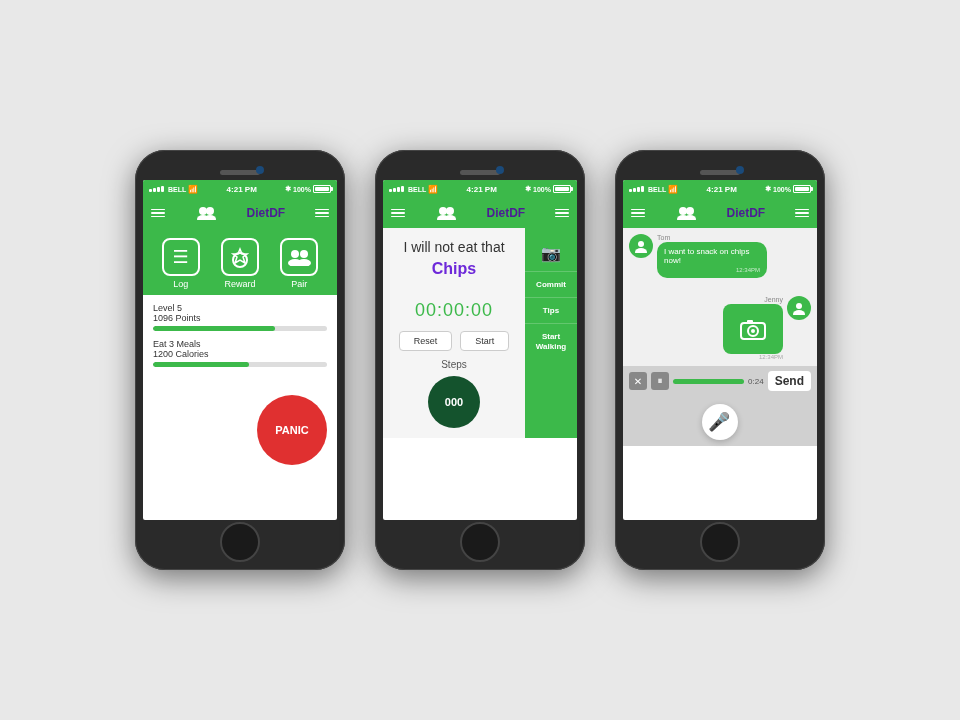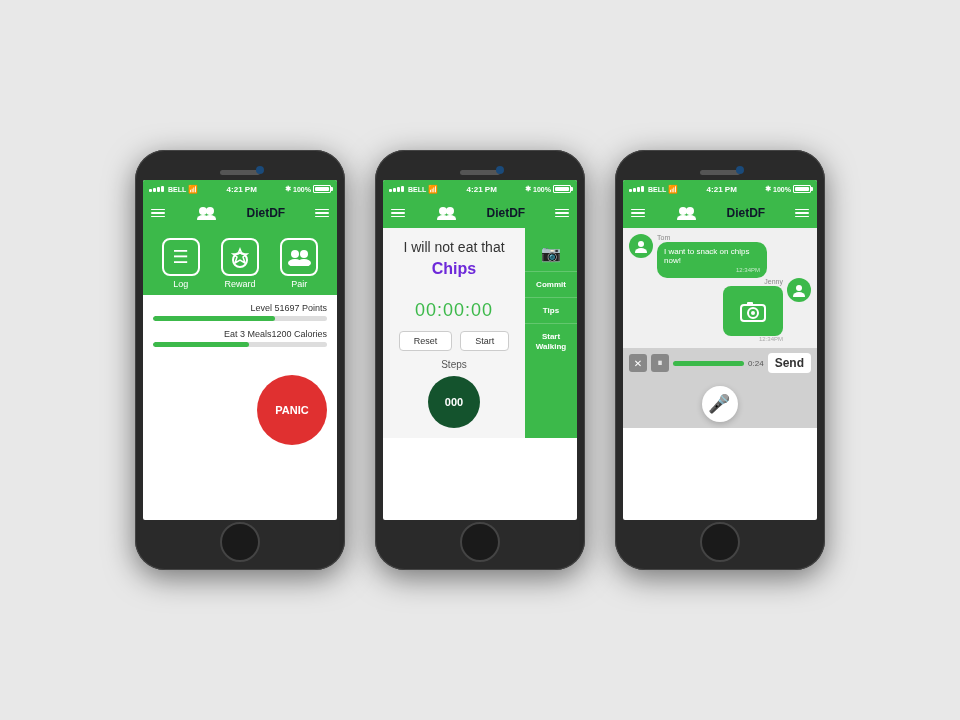--- a/index.html
+++ b/index.html
@@ -94,21 +94,21 @@
     .status-bar .right { display: flex; gap: 2px; align-items: center; font-size: 7px; }
 
     
     .nav-bar {
       background: #3cb94a;
       height: 30px;
       display: flex;
       align-items: center;
       justify-content: space-between;
       padding: 0 8px;
-      color: #0f172a;
+      color: #4c1d95;
     }
     .nav-bar .app-title { font-size: 12px; font-weight: 600; }
     .icon-grid {
       display: flex;
       justify-content: space-around;
       padding: 10px 8px 6px;
       background: #3cb94a;
     }
     .icon-item {
       display: flex;
@@ -134,24 +134,25 @@
     }
     .stats-section {
       padding: 8px 10px;
       flex: 1;
     }
     .stat-row {
       margin-bottom: 8px;
     }
     .stat-header {
       display: flex;
-      justify-content: flex-end;
+      justify-content: space-between;
       font-size: 9px;
       color: #333;
       margin-bottom: 3px;
+      flex-direction: column;
     }
     .stat-bar-bg {
       height: 5px;
       background: #ddd;
       border-radius: 3px;
       overflow: hidden;
     }
     .stat-bar-fill {
       height: 100%;
       background: #3cb94a;
@@ -277,21 +278,21 @@
       flex: 1;
       display: flex;
       flex-direction: column;
       background: #e8e8e8;
     }
     .chat-messages {
       flex: 1;
       padding: 6px;
       display: flex;
       flex-direction: column;
-      gap: 0;
+      gap: 18px;
       overflow: hidden;
       background: #f0f0f0;
     }
     .chat-msg-row {
       display: flex;
       align-items: flex-start;
       gap: 4px;
     }
     .chat-msg-row.right {
       flex-direction: row-reverse;
@@ -539,21 +540,21 @@
             </svg>
           </div>
           <span class="icon-label">Pair</span>
         </div>
       </div>
 
       <div class="stats-section">
         <div class="stat-row">
           <div class="stat-header">
             <span>Level 5</span>
-            <span>1697 Points</span>
+            <span>1096 Points</span>
           </div>
           <div class="stat-bar-bg">
             <div class="stat-bar-fill" style="width:70%"></div>
           </div>
         </div>
         <div class="stat-row">
           <div class="stat-header">
             <span>Eat 3 Meals</span>
             <span>1200 Calories</span>
           </div>

